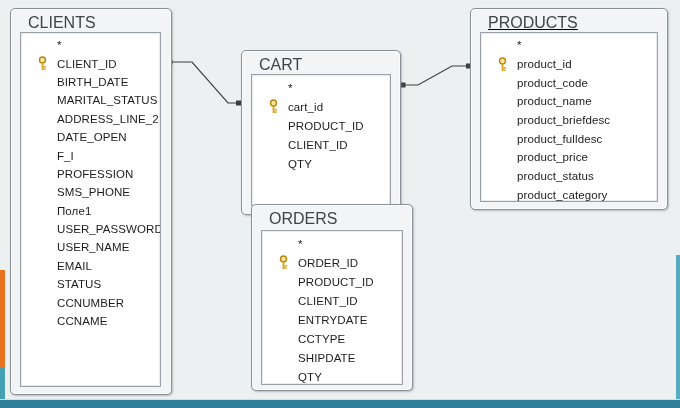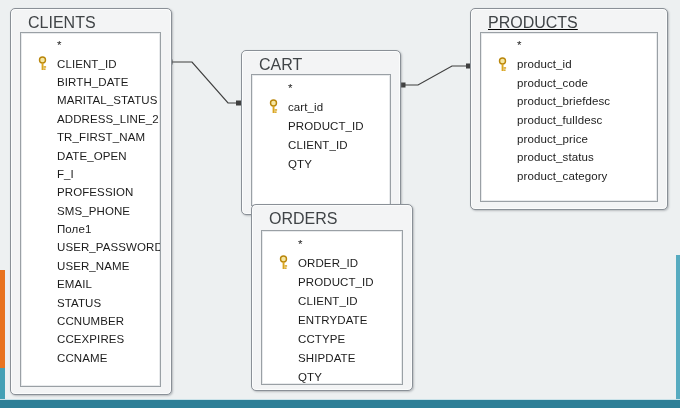--- a/index.html
+++ b/index.html
@@ -127,24 +127,20 @@
           <li>
             <span class="key-slot"></span>
             <span class="field-label">MARITAL_STATUS</span>
           </li>
           <li>
             <span class="key-slot"></span>
             <span class="field-label">ADDRESS_LINE_2</span>
           </li>
           <li>
             <span class="key-slot"></span>
-            <span class="field-label">TR_FIRST_NAM</span>
-          </li>
-          <li>
-            <span class="key-slot"></span>
             <span class="field-label">DATE_OPEN</span>
           </li>
           <li>
             <span class="key-slot"></span>
             <span class="field-label">F_I</span>
           </li>
           <li>
             <span class="key-slot"></span>
             <span class="field-label">PROFESSION</span>
           </li>
@@ -168,24 +164,20 @@
             <span class="key-slot"></span>
             <span class="field-label">EMAIL</span>
           </li>
           <li>
             <span class="key-slot"></span>
             <span class="field-label">STATUS</span>
           </li>
           <li>
             <span class="key-slot"></span>
             <span class="field-label">CCNUMBER</span>
-          </li>
-          <li>
-            <span class="key-slot"></span>
-            <span class="field-label">CCEXPIRES</span>
           </li>
           <li>
             <span class="key-slot"></span>
             <span class="field-label">CCNAME</span>
           </li>
         </ul>
     </div>
   </div>
 
   <div class="tbl" id="tbl-cart">
@@ -241,20 +233,24 @@
               </svg>
             </span>
             <span class="field-label">product_id</span>
           </li>
           <li>
             <span class="key-slot"></span>
             <span class="field-label">product_code</span>
           </li>
           <li>
             <span class="key-slot"></span>
+            <span class="field-label">product_name</span>
+          </li>
+          <li>
+            <span class="key-slot"></span>
             <span class="field-label">product_briefdesc</span>
           </li>
           <li>
             <span class="key-slot"></span>
             <span class="field-label">product_fulldesc</span>
           </li>
           <li>
             <span class="key-slot"></span>
             <span class="field-label">product_price</span>
           </li>

